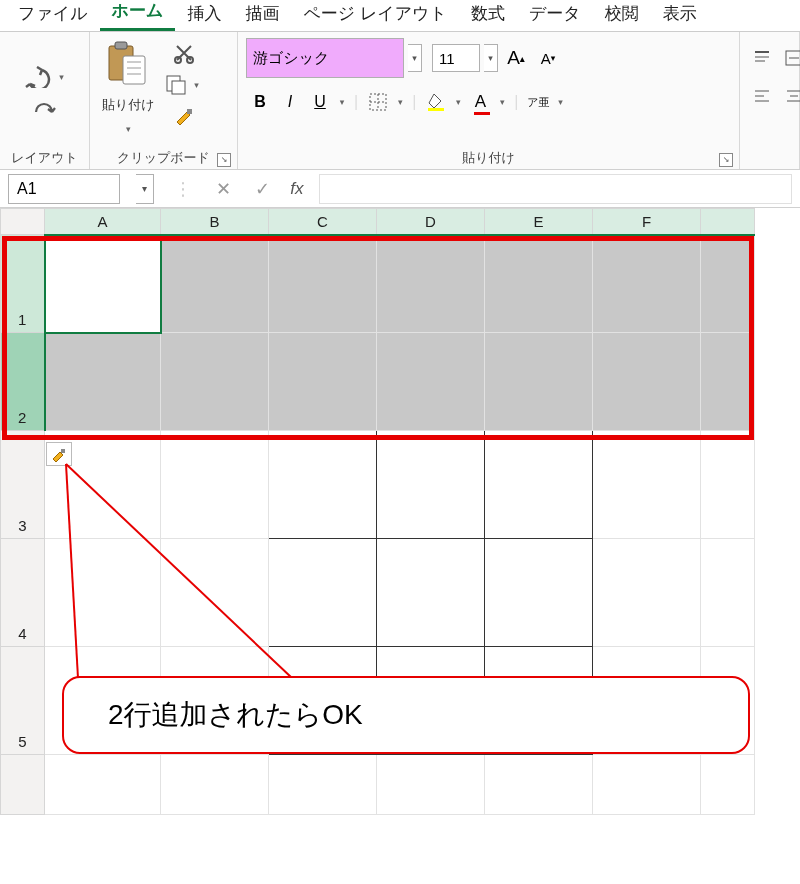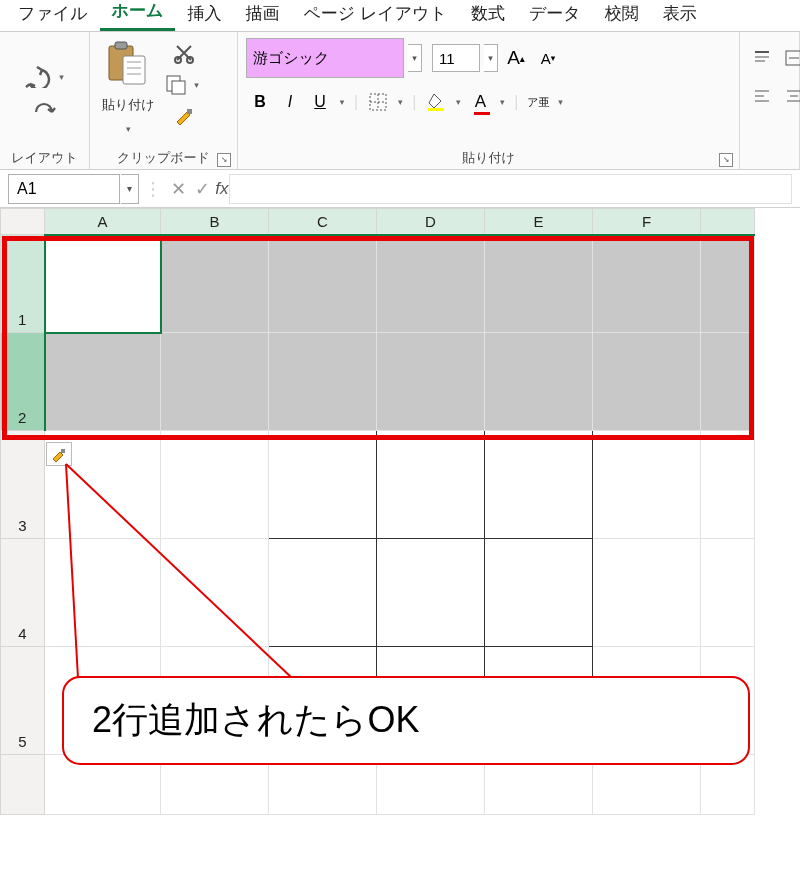--- a/index.html
+++ b/index.html
@@ -24,21 +24,21 @@
   .icon { display: inline-flex; align-items: center; justify-content: center; }
 
   .font-name { width: 158px; height: 40px; border: 1px solid #b0b0b0; font-size: 15px; padding: 3px 6px; background: #f0abfc; }
   .font-size { width: 48px; height: 28px; border: 1px solid #b0b0b0; font-size: 15px; padding: 0 6px; background: #fff; text-align: left; }
   .dd { width: 14px; height: 28px; border: 1px solid #b0b0b0; border-left: none; background: #fff; font-size: 9px; line-height: 26px; text-align: center; color: #555; }
 
   .fmt-btn { width: 28px; height: 28px; display: inline-flex; align-items: center; justify-content: center; font-size: 16px; }
   .fmt-dd { width: 12px; font-size: 9px; color: #666; display: inline-flex; align-items: center; justify-content: center; }
 
   
-  .formula-bar { display: flex; align-items: center; height: 38px; border-bottom: 1px solid #d0d0d0; padding: 4px 8px; gap: 1px; }
+  .formula-bar { display: flex; align-items: center; height: 38px; border-bottom: 1px solid #d0d0d0; padding: 4px 8px; gap: 16px; }
   .name-box { width: 112px; height: 30px; border: 1px solid #b0b0b0; font-size: 16px; padding: 0 8px; background: #fff; }
   .name-dd { width: 18px; height: 30px; border: 1px solid #b0b0b0; border-left: none; font-size: 10px; line-height: 28px; text-align: center; color: #555; background: #fff; }
   .fx-sep { color: #ccc; font-size: 18px; margin: 0 4px; }
   .fx-btn { color: #999; font-size: 18px; padding: 0 4px; }
   .fx-label { font-style: italic; font-size: 17px; color: #555; }
   .formula-input { flex: 1; height: 30px; border: 1px solid #e0e0e0; padding: 0 6px; font-size: 15px; }
 
   
   .grid-wrap { position: relative; }
   .grid { border-collapse: collapse; table-layout: fixed; }
@@ -55,21 +55,21 @@
   .r-tall { height: 98px; }
   .r-tall2 { height: 108px; }
   .w-col { width: 108px; }
   .w-colA { width: 116px; }
 
   
   .red-box { position: absolute; border: 5px solid #e60000; pointer-events: none; }
   .paste-opt { position: absolute; width: 26px; height: 24px; border: 1px solid #bbb; background: #fff; display: flex; align-items: center; justify-content: center; font-size: 14px; }
 
   
-  .callout { position: absolute; border: 2px solid #e60000; border-radius: 18px; background: #fff; padding: 18px 28px; font-size: 36px; color: #000; }
+  .callout { position: absolute; border: 2px solid #e60000; border-radius: 18px; background: #fff; padding: 18px 44px; font-size: 28px; color: #000; }
 
   svg { display: block; }
 </style>
 </head>
 <body>
 
 <div class="tabs">
   <div class="tab">ファイル</div>
   <div class="tab active">ホーム</div>
   <div class="tab">挿入</div>

